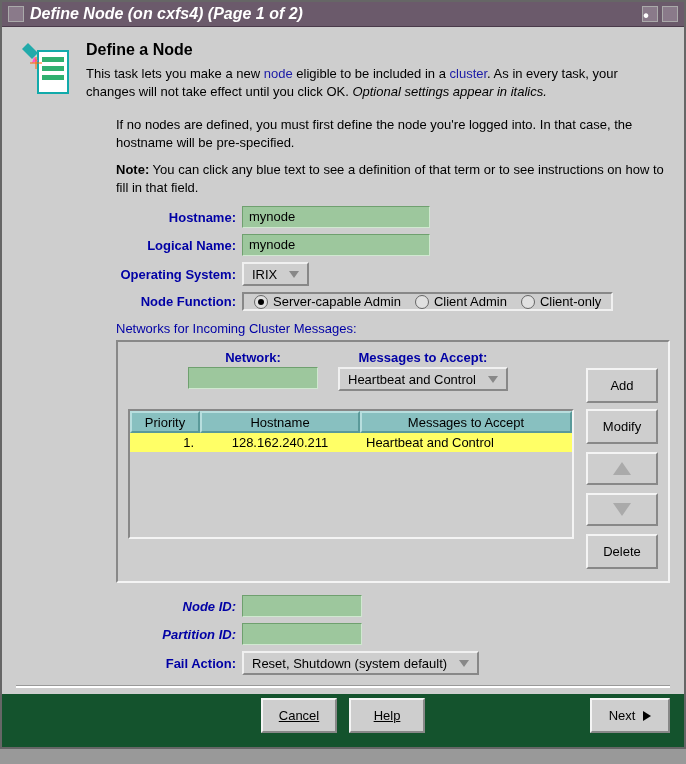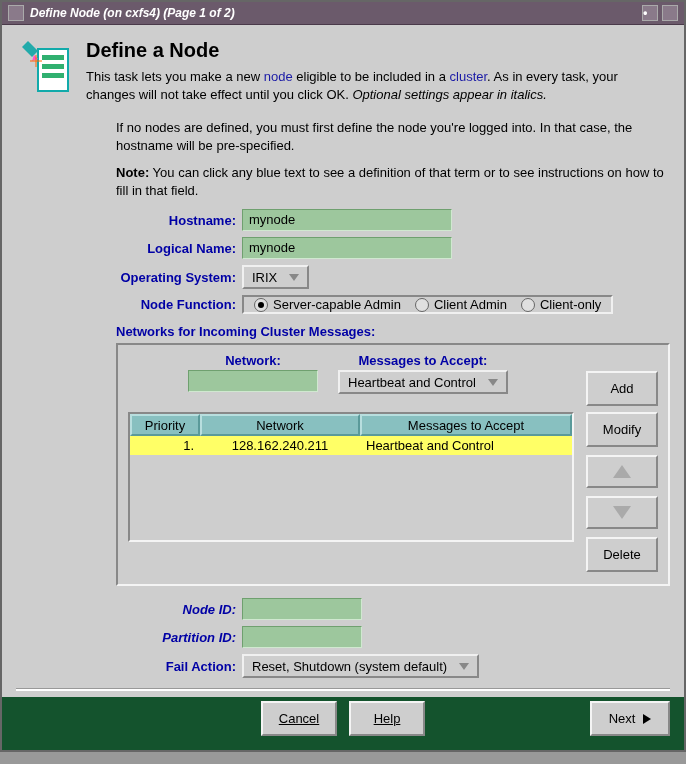--- a/index.html
+++ b/index.html
@@ -13,21 +13,21 @@
   .window {
     width: 686px;
     background: #cecece;
     border: 2px solid #666;
     box-sizing: border-box;
   }
   .titlebar {
     background: #6b5a6b;
     color: #fff;
     padding: 3px 6px;
-    font-size: 12px;
+    font-size: 16px;
     font-weight: bold;
     font-style: italic;
     border-bottom: 1px solid #4a3a4a;
     display: flex;
     align-items: center;
   }
   .titlebar-box {
     width: 14px;
     height: 14px;
     border: 1px solid #aaa;
@@ -55,21 +55,21 @@
     margin-bottom: 6px;
   }
   .icon-box {
     width: 58px;
     height: 60px;
     flex-shrink: 0;
     position: relative;
   }
   .icon-svg { width: 58px; height: 60px; }
   .heading {
-    font-size: 20px;
+    font-size: 16px;
     font-weight: bold;
     color: #000;
     margin-bottom: 6px;
   }
   .desc { color: #000; line-height: 1.35; margin-bottom: 10px; }
   .desc .bluelink { color: #1a1aa6; cursor: pointer; }
   .italic { font-style: italic; }
   .form-area { margin: 6px 0 6px 0; }
   .form-row {
     display: flex;
@@ -90,21 +90,21 @@
     border-left: 1px solid #6fa06f;
     border-bottom: 1px solid #d0e8d0;
     border-right: 1px solid #d0e8d0;
     height: 22px;
     box-sizing: border-box;
     padding: 2px 6px;
     font-size: 13px;
     color: #000;
     min-width: 120px;
   }
-  .w-210 { width: 210px; }
+  .w-210 { width: 188px; }
   .w-112 { width: 112px; }
   .w-80 { width: 80px; }
   .dropdown {
     display: inline-flex;
     align-items: center;
     background: #cecece;
     border-top: 2px solid #f0f0f0;
     border-left: 2px solid #f0f0f0;
     border-bottom: 2px solid #888;
     border-right: 2px solid #888;
@@ -140,21 +140,21 @@
     align-items: center;
     justify-content: center;
   }
   .radio-inner {
     width: 6px; height: 6px;
     background: #000;
     border-radius: 50%;
   }
   .section-title {
     color: #0000a5;
-    font-weight: bold;
+    font-weight: normal;
     margin: 10px 0 4px 2px;
   }
   .networks-panel {
     border-top: 2px solid #888;
     border-left: 2px solid #888;
     border-bottom: 2px solid #f4f4f4;
     border-right: 2px solid #f4f4f4;
     padding: 8px 10px 12px 10px;
     background: #cecece;
   }
@@ -367,21 +367,21 @@
           </div>
           <div class="np-right" style="padding-top:18px">
             <div class="btn">Add</div>
           </div>
         </div>
 
         <div class="table-wrap">
           <div class="listbox">
             <div class="thead">
               <div class="th col-prio">Priority</div>
-              <div class="th col-net">Network</div>
+              <div class="th col-net">Hostname</div>
               <div class="th col-msg">Messages to Accept</div>
             </div>
             <div class="trow">
               <div class="td col-prio">1.</div>
               <div class="td col-net">128.162.240.211</div>
               <div class="td col-msg">Heartbeat and Control</div>
             </div>
           </div>
           <div class="np-right">
             <div class="btn">Modify</div>

